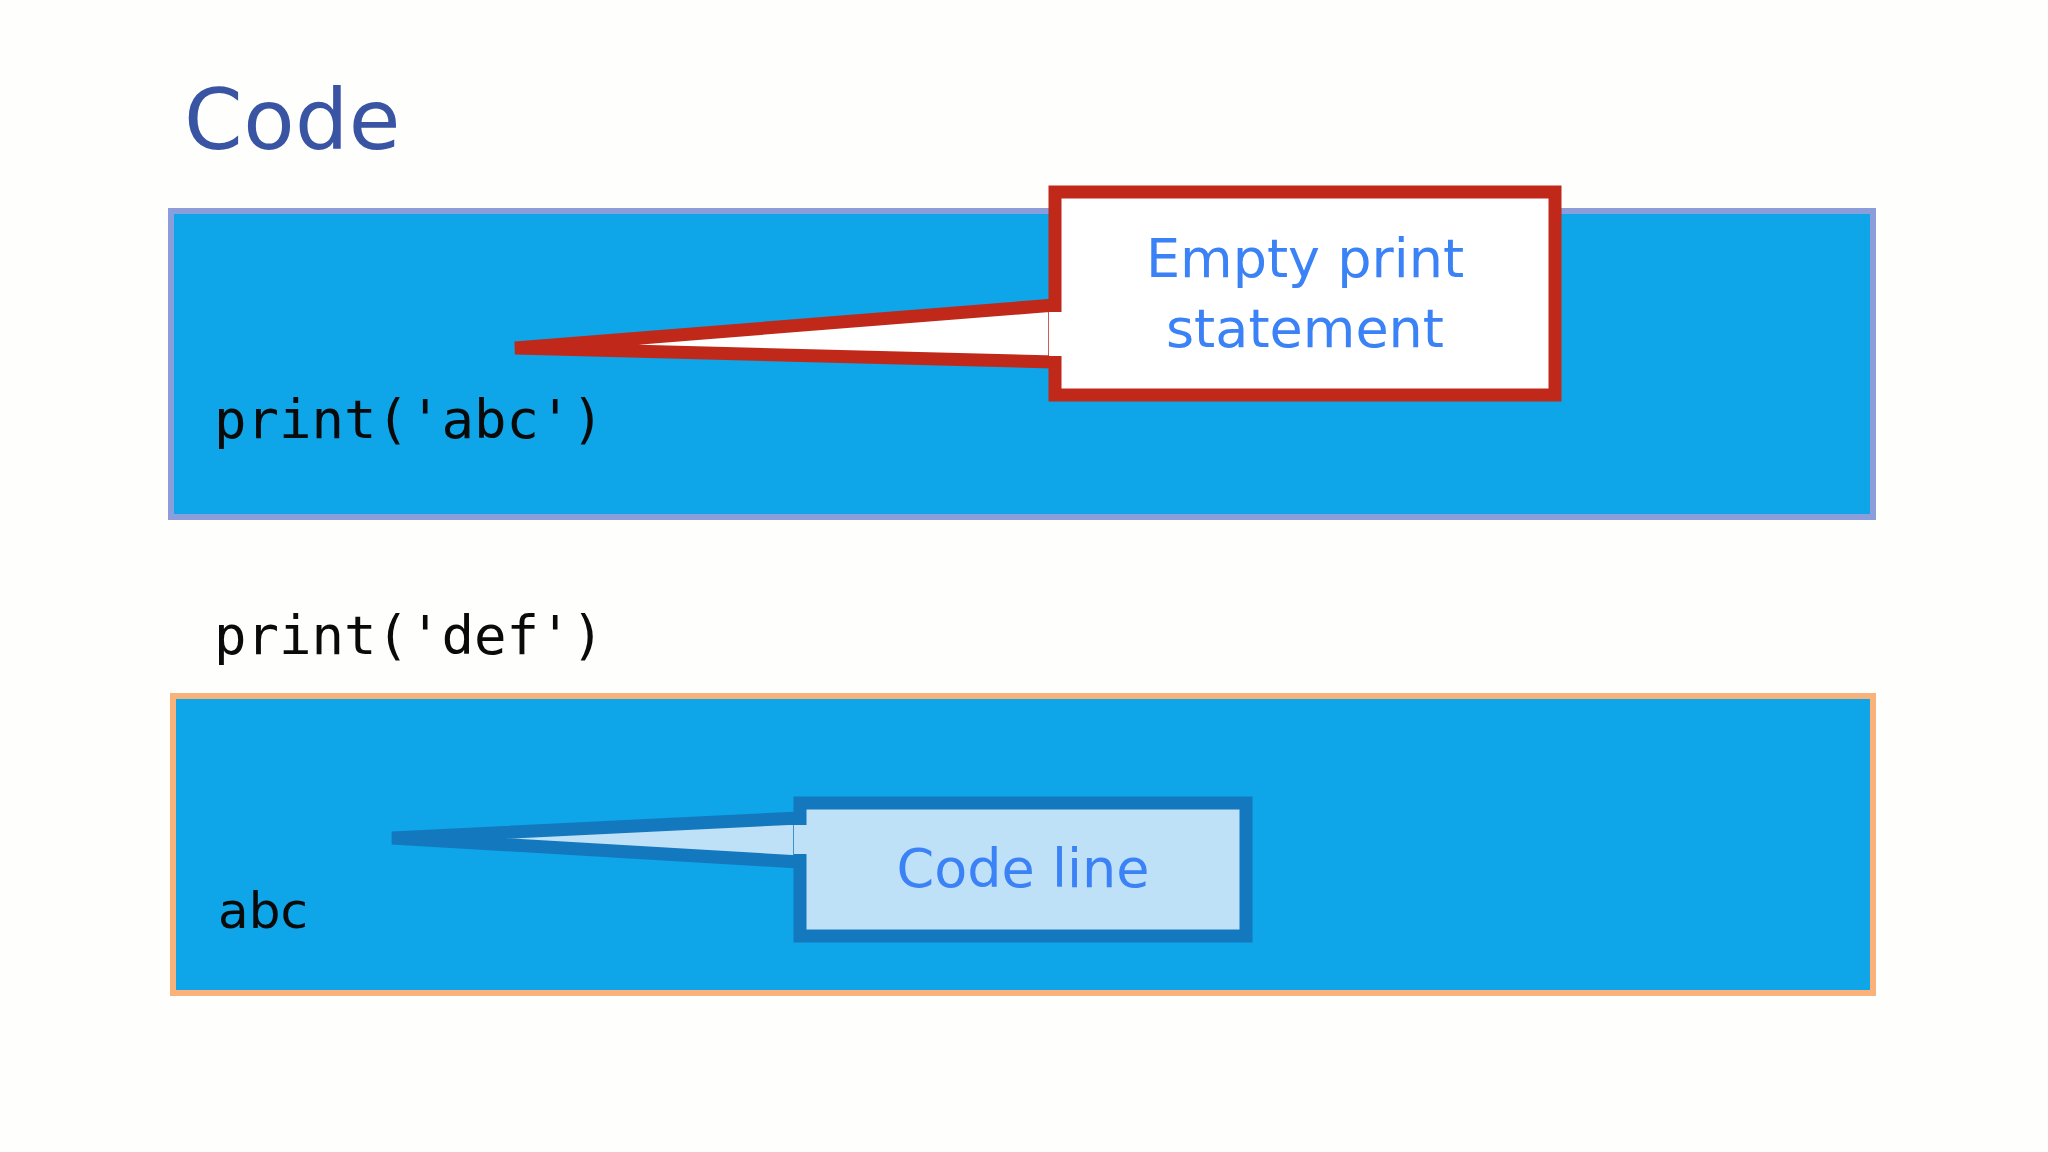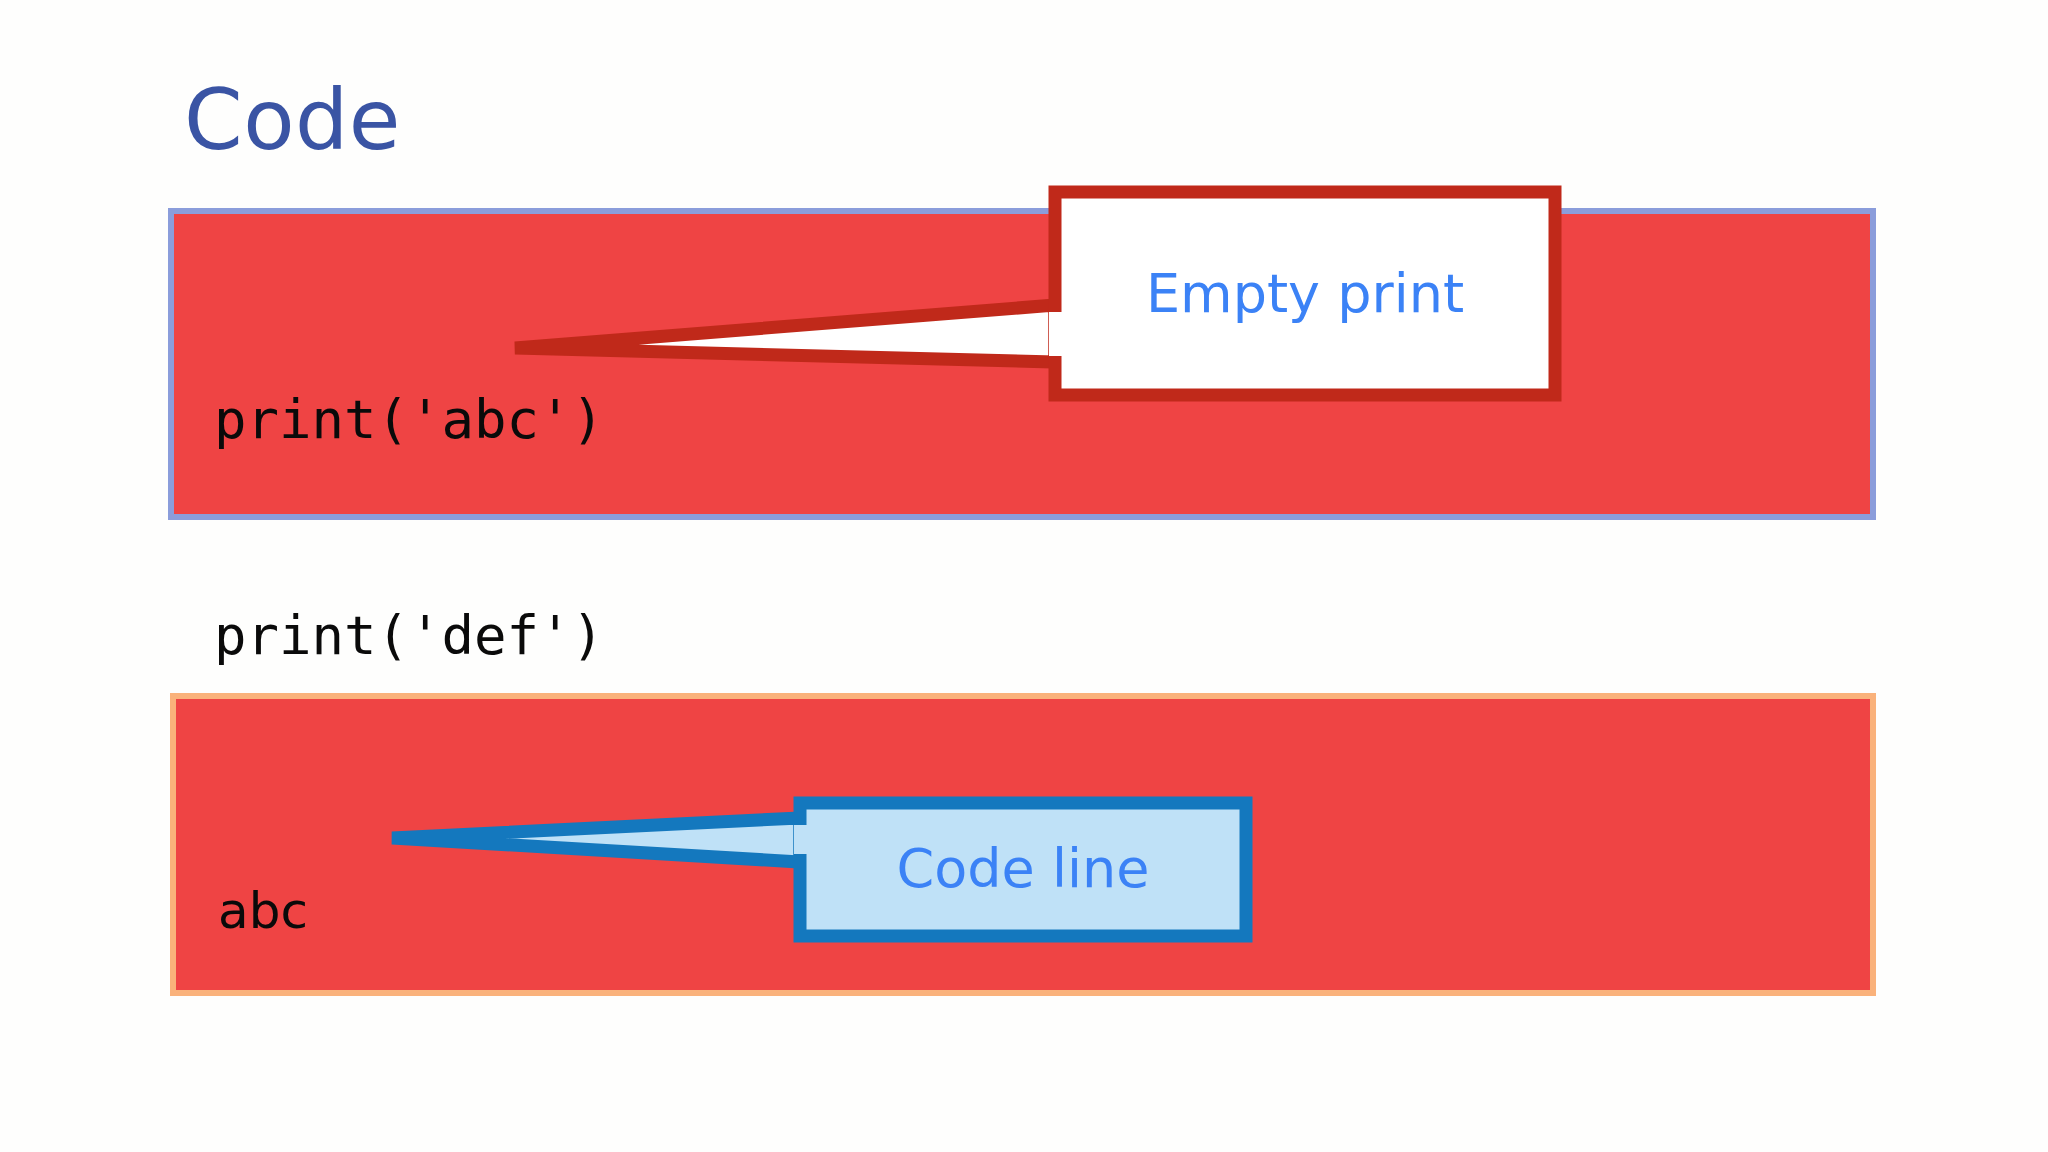--- a/index.html
+++ b/index.html
@@ -40,21 +40,21 @@
   #result-heading {
     left: 186px;
     top: 570px;
     font-size: 84px;
     color: #e2670b;
   }
 
   
   .panel {
     position: absolute;
-    background: #ef4444;
+    background: #0ea5e9;
     box-sizing: border-box;
   }
   #code-panel {
     left: 168px;
     top: 208px;
     width: 1708px;
     height: 312px;
     border: 6px solid #8b9ddb;
   }
   #result-panel {
@@ -167,20 +167,21 @@
     <g>
       <path d="M 800 818 L 392 838 L 800 862 Z" fill="#bfe1f7" stroke="#1478be" stroke-width="13" stroke-linejoin="miter"></path>
       <rect x="800" y="803" width="446" height="133" fill="#bfe1f7" stroke="#1478be" stroke-width="13"></rect>
       <rect x="794" y="825" width="14" height="29" fill="#bfe1f7"></rect>
     </g>
   </svg>
 
   <div class="callout-text" id="red-callout-text">
     <span>
       <span>Empty print</span><br>
+      <span>statement</span>
     </span>
   </div>
 
   <div class="callout-text" id="blue-callout-text">
     <span>Code line</span>
   </div>
 
 </div>
 
 </body></html>

